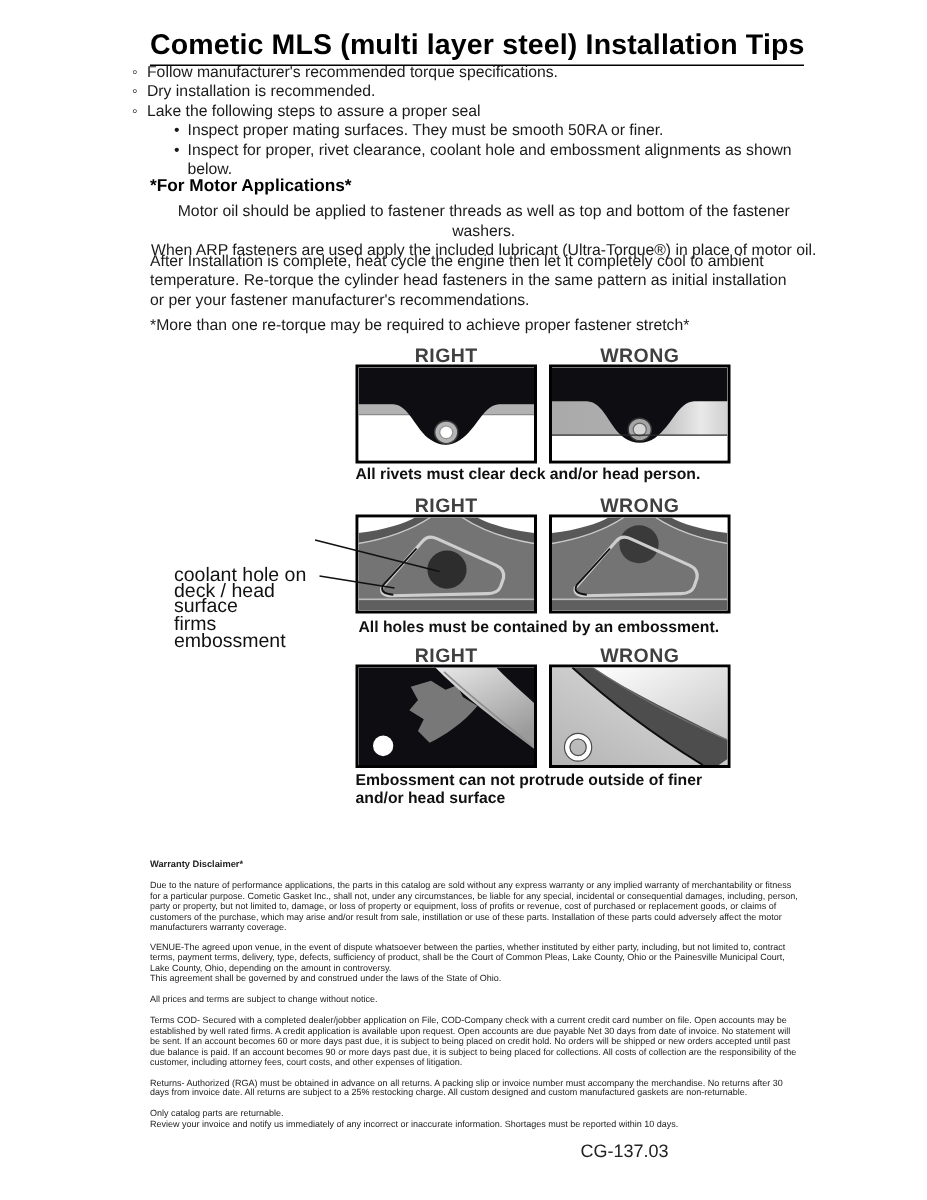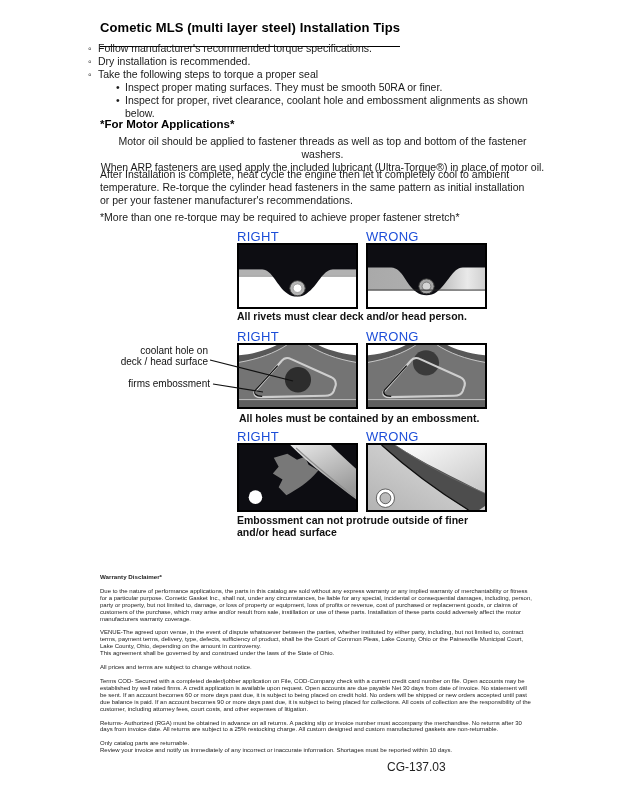--- a/index.html
+++ b/index.html
@@ -4,42 +4,42 @@
 <style>
   html,body { margin:0; padding:0; background:#ffffff; }
   .page {
     position:relative; width:618px; height:800px; background:#ffffff;
     font-family:"Liberation Sans","DejaVu Sans",sans-serif; color:#1a1a1a; overflow:hidden;
   }
   .abs { position:absolute; }
   .prewrap { white-space:pre-line; }
 
   .title {
-    left:100px; top:20px; font-size:13px; font-weight:bold; color:#000;
-    border-bottom:1.6px solid #000; padding-bottom:11px; letter-spacing:0.1px;
+    left:100px; top:20px; font-size:19px; font-weight:bold; color:#000;
+    border-bottom:1.6px solid #000; padding-bottom:1px; letter-spacing:0.1px;
   }
 
   .tips { left:88px; top:42px; width:452px; font-size:10.5px; line-height:13px; }
   .tip-row { display:flex; }
   .tip-row.sub { margin-left:28px; }
   .tip-marker { width:10px; flex:0 0 10px; }
   .tip-row.sub .tip-marker { width:9px; flex-basis:9px; }
 
   .diesel-heading { left:100px; top:118px; font-size:11.5px; font-weight:bold; color:#000; }
   .body-para { left:100px; width:445px; font-size:10.5px; line-height:13px; }
   .p1 { top:135px;text-align:center; }
   .p2 { top:168px; }
   .note { top:211px; }
 
-  .dg-label { width:121px; text-align:left; font-size:13px; font-weight:400; color:#1d4ed8; letter-spacing:0.3px; }
+  .dg-label { width:121px; text-align:center; font-size:13px; font-weight:700; color:#404040; letter-spacing:0.3px; }
   .dg-panel { width:121px; height:66px; border:2px solid #000; box-sizing:border-box; background:#fff; }
   .dg-panel svg { display:block; width:100%; height:100%; }
   .dg-caption { font-size:10.5px; font-weight:bold; color:#111; line-height:11.5px; }
 
-  .callout { font-size:10px; line-height:10.5px; text-align:right; color:#111; }
+  .callout { font-size:13px; line-height:10.5px; color:#111;margin-top:32px; }
   .leader-svg { pointer-events:none; z-index:5; }
 
   .legal { left:100px; top:574px; width:434px; font-size:6px; line-height:6.9px; color:#222; }
   .legal-heading { font-weight:bold; margin:0 0 7px 0; font-size:6.2px; }
   .legal p { margin:0 0 7px 0; }
 
   .footer-code { left:387px; top:760px; font-size:12px; color:#222; }
 </style>
 </head>
 <body>
@@ -52,21 +52,21 @@
     <div class="tip-row">
       <span class="tip-marker">◦</span>
       <span>Follow manufacturer's recommended torque specifications.</span>
     </div>
     <div class="tip-row">
       <span class="tip-marker">◦</span>
       <span>Dry installation is recommended.</span>
     </div>
     <div class="tip-row">
       <span class="tip-marker">◦</span>
-      <span>Take the following steps to torque a proper seal</span>
+      <span>Lake the following steps to assure a proper seal</span>
     </div>
     <div class="tip-row sub">
       <span class="tip-marker">•</span>
       <span>Inspect proper mating surfaces.  They must be smooth 50RA or finer.</span>
     </div>
     <div class="tip-row sub">
       <span class="tip-marker">•</span>
       <span>Inspect for proper, rivet clearance, coolant hole and embossment alignments as shown below.</span>
     </div>
   </div>

